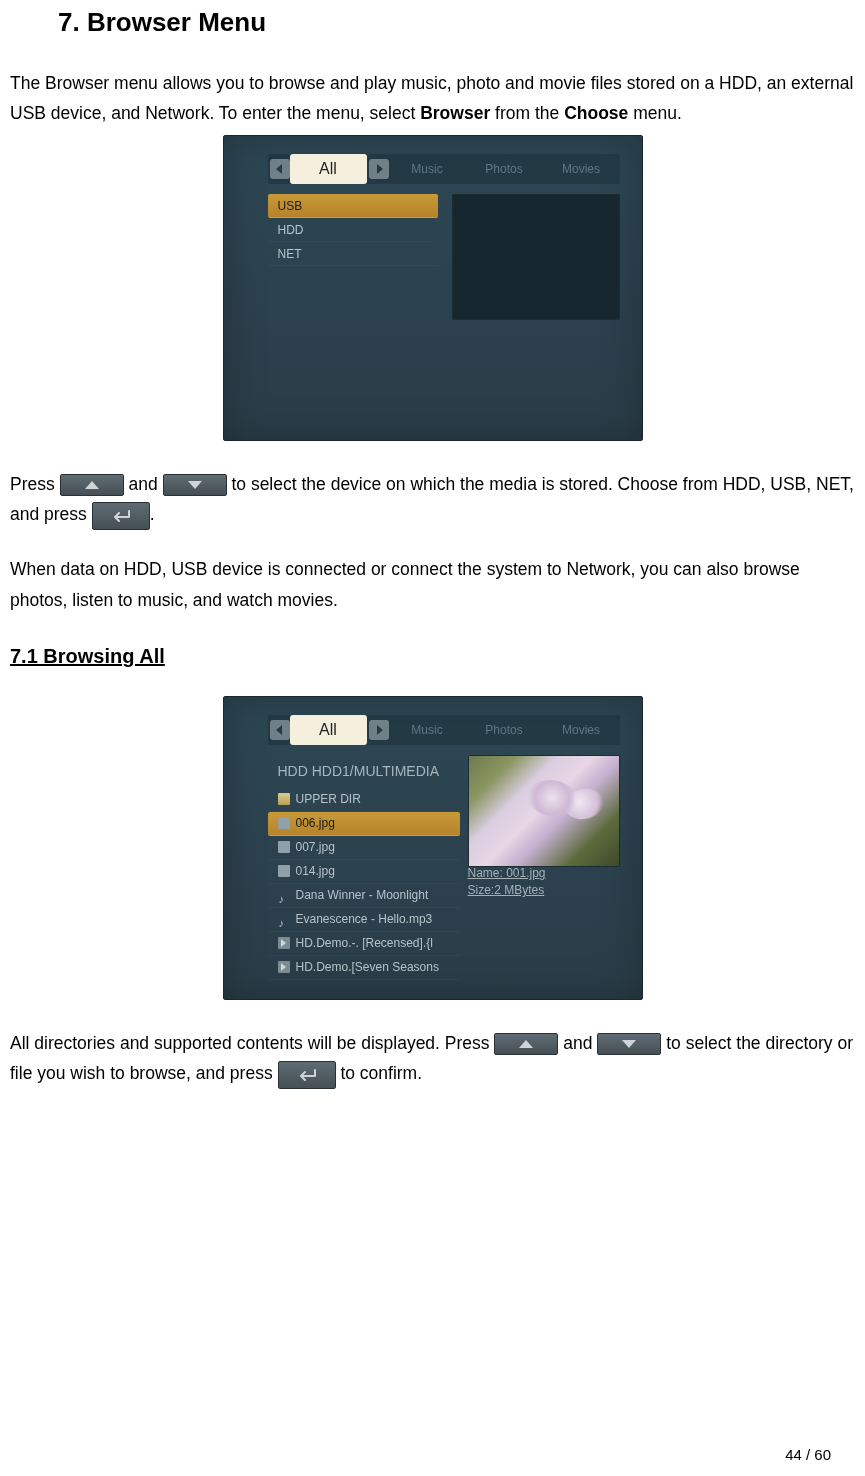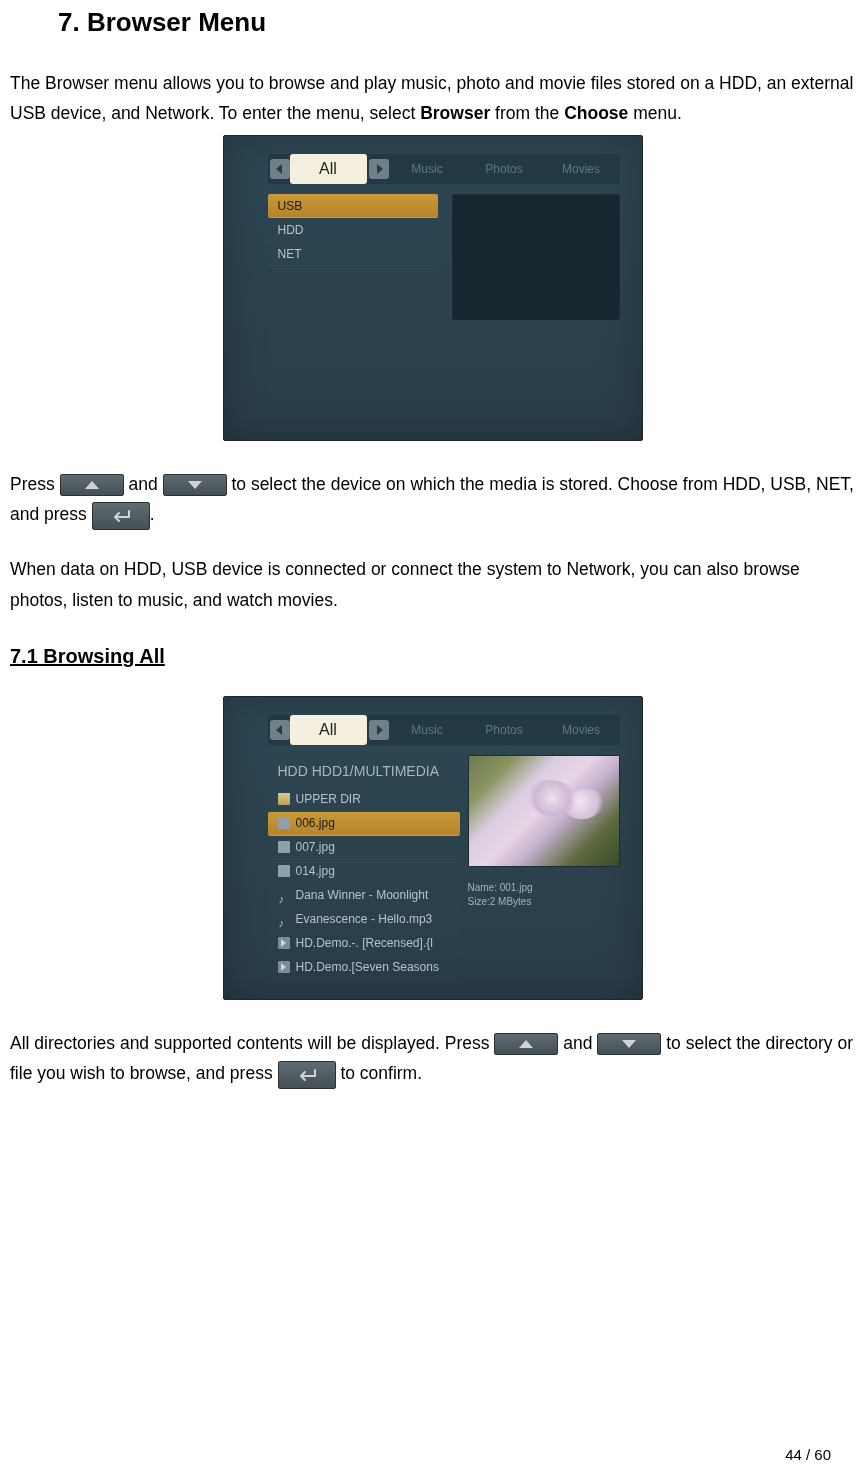--- a/index.html
+++ b/index.html
@@ -213,25 +213,26 @@
     content: "";
     position: absolute;
     right: 28%; top: 22%;
     width: 50px; height: 36px;
     background: radial-gradient(circle at 50% 50%, #ece2ed 0%, #cfb8d5 55%, transparent 78%);
     border-radius: 50%;
     transform: rotate(8deg);
   }
   .right-info {
     position: absolute;
-    top: 184px; left: 244px;
+    top: 168px; left: 244px;
     width: 152px;
-    font-size: 10px;
+    font-size: 12px;
     color: #a4b2b8;
     line-height: 1.4;
+    text-decoration: underline;
   }
   .ficon {
     width: 12px; height: 12px;
     display: inline-block;
     flex: 0 0 12px;
   }
   .folder-ico { background: linear-gradient(#d9cc8f, #bca055); border-radius: 1px; }
   .file-ico { background: #8fa0a8; border-radius: 1px; }
   .music-ico {
     position: relative;

